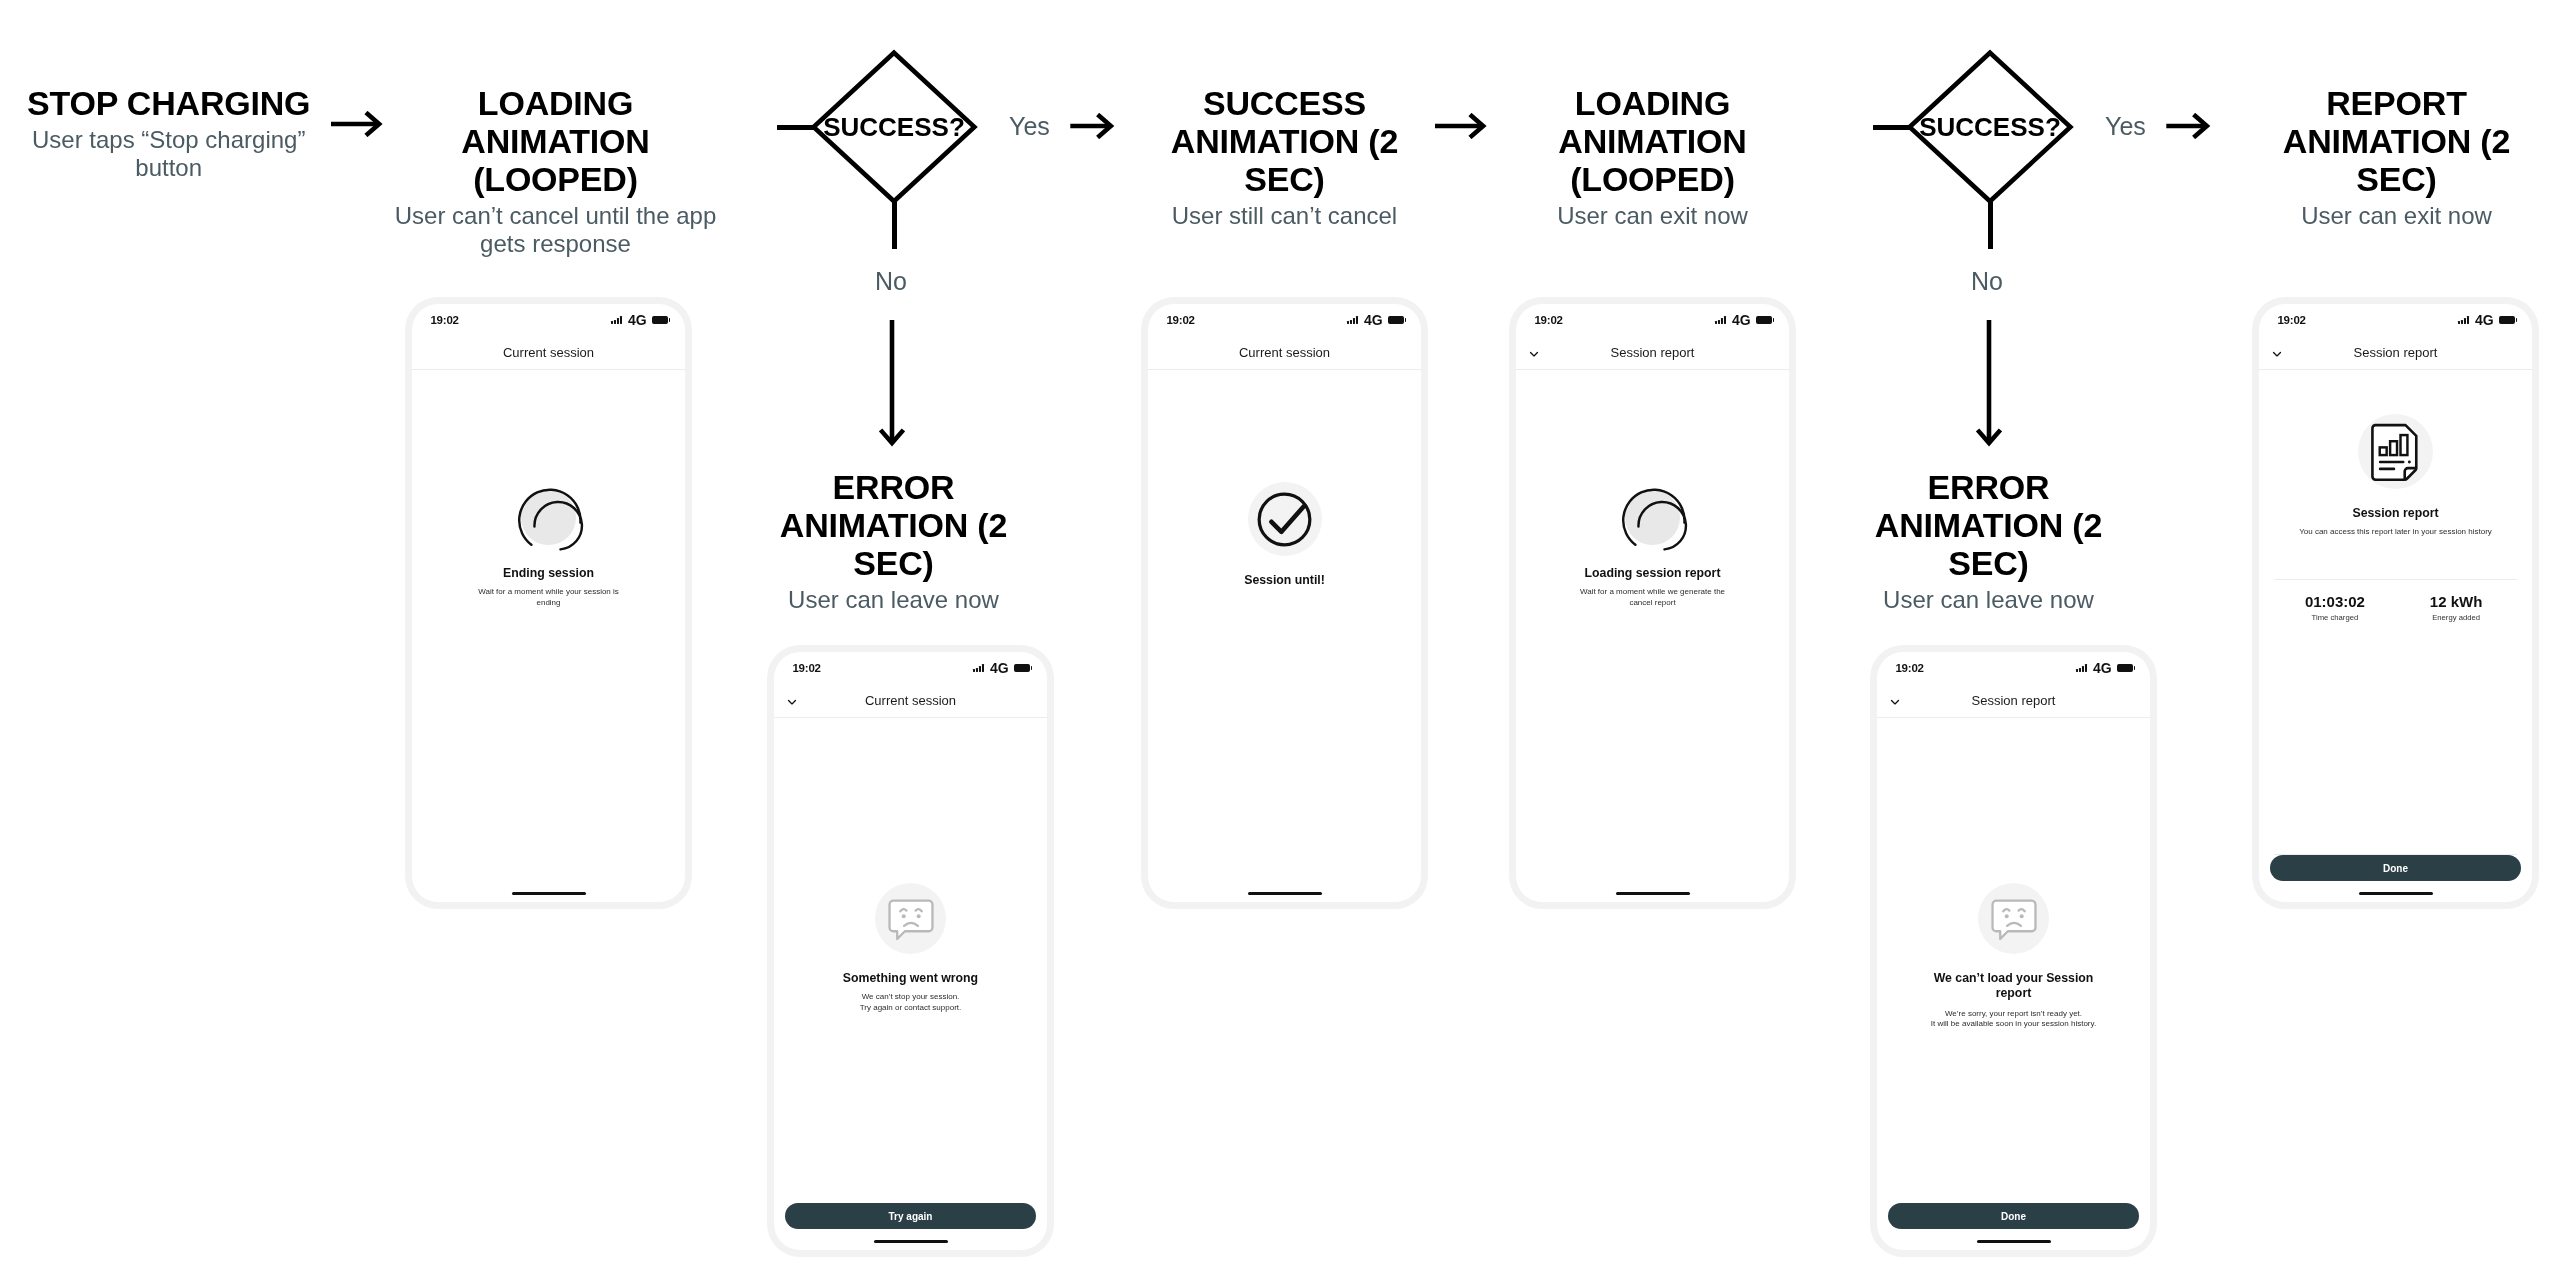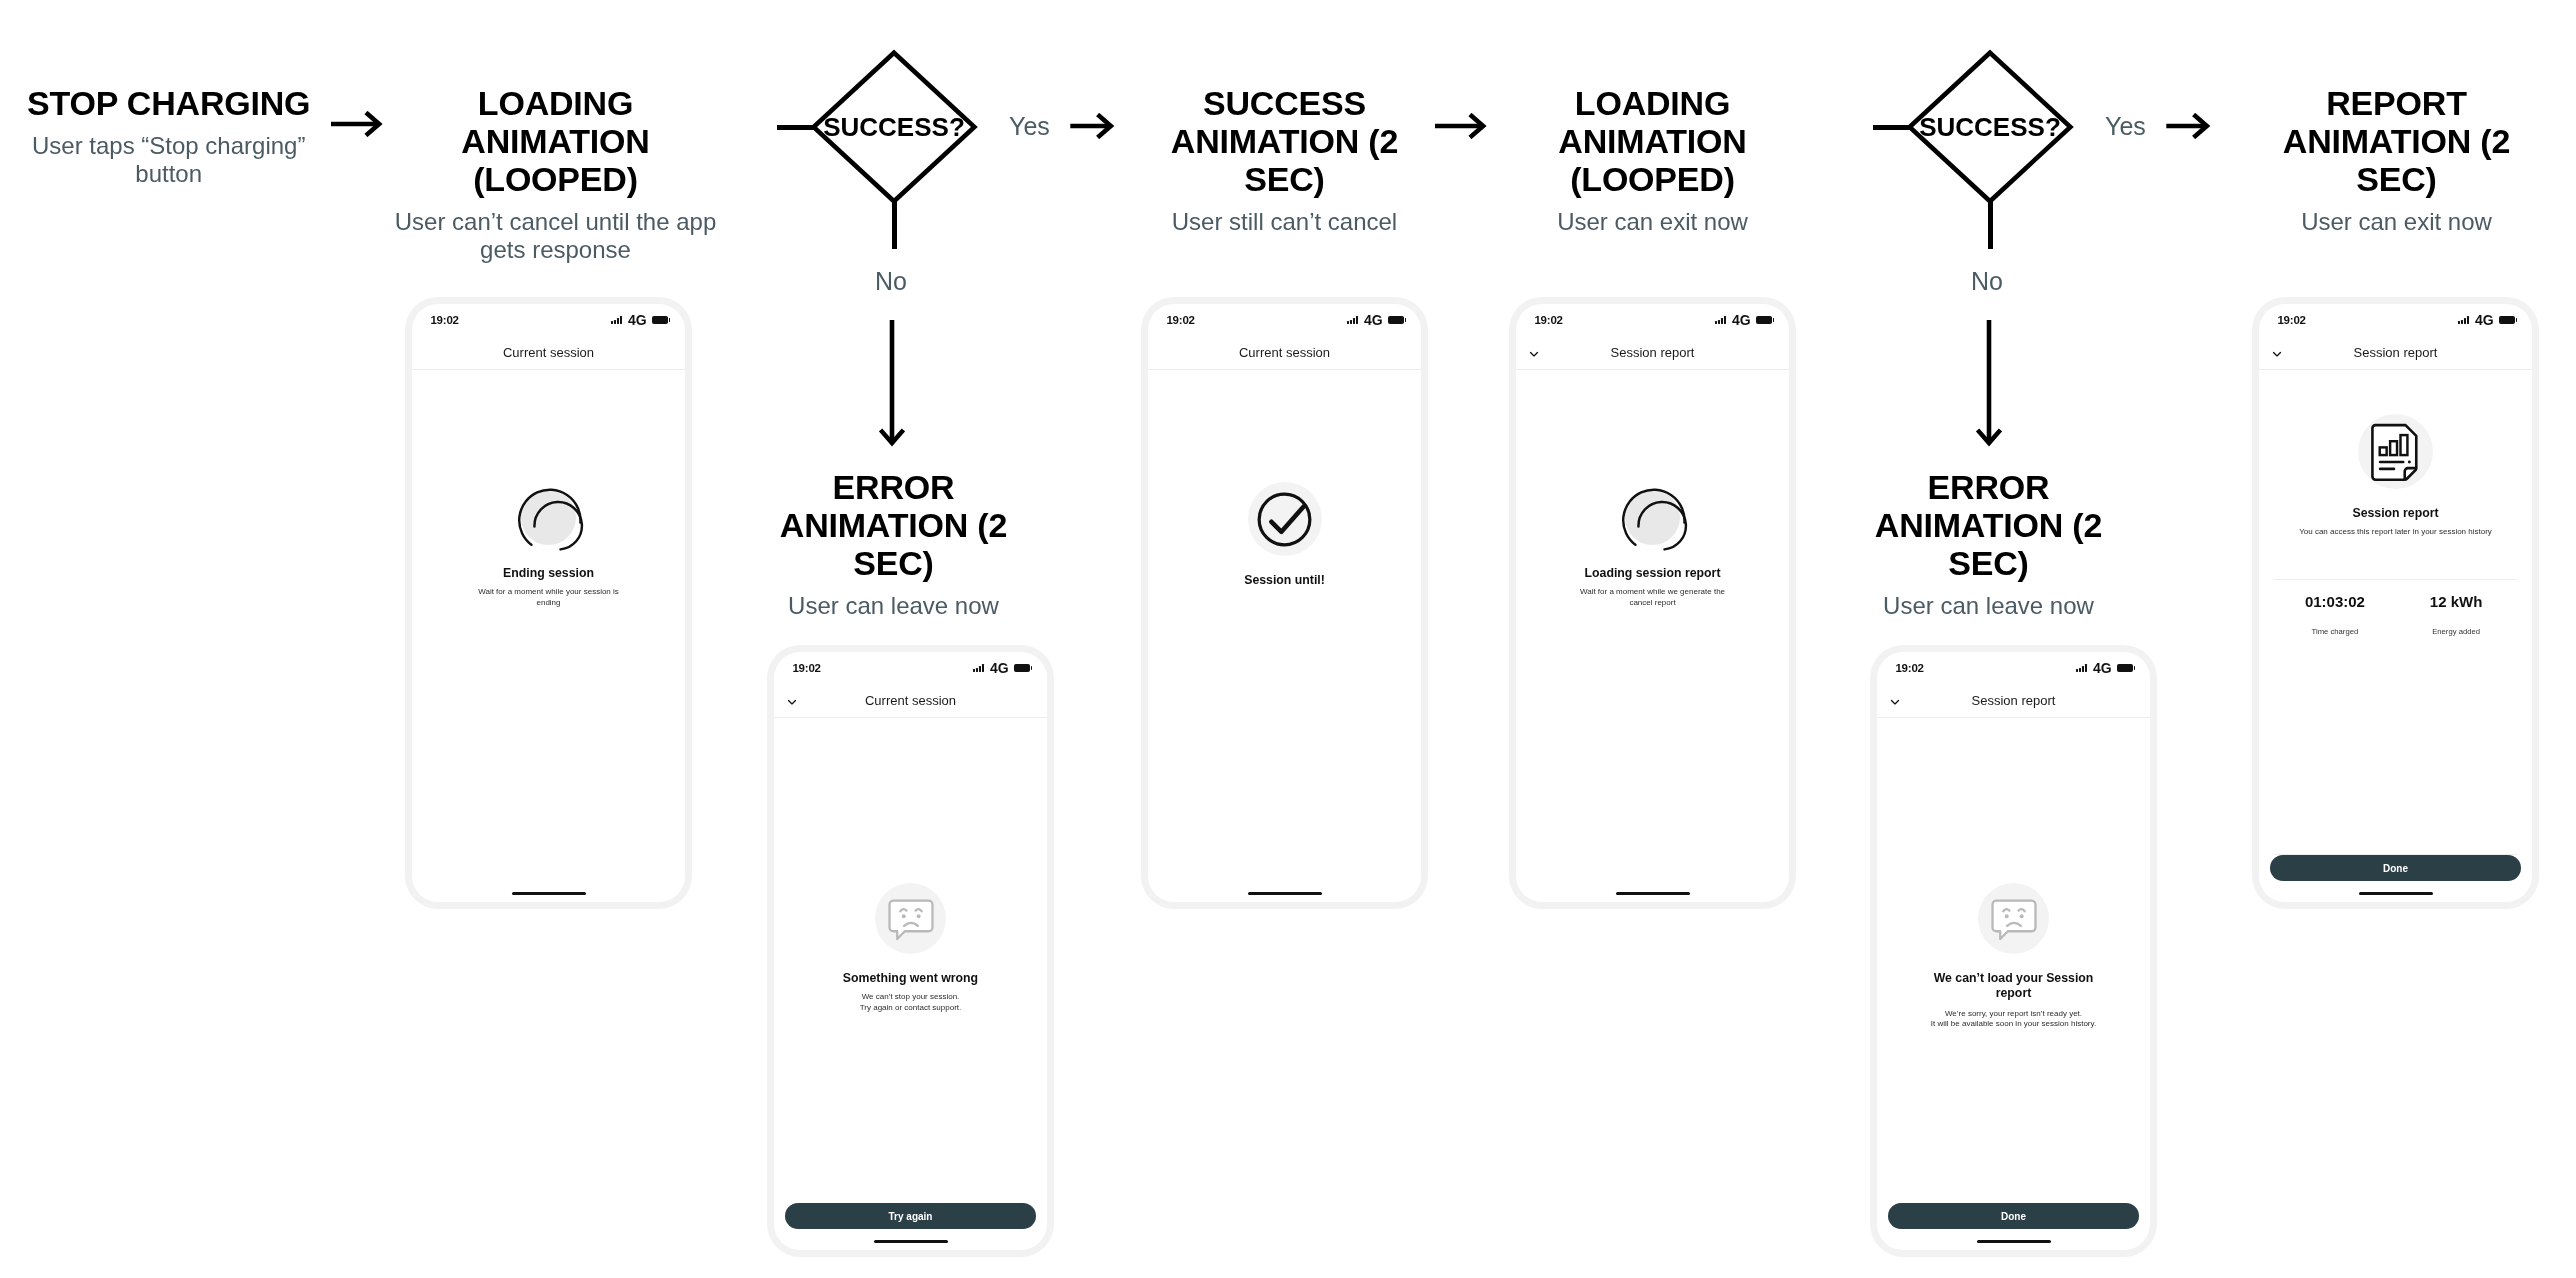--- a/index.html
+++ b/index.html
@@ -15,21 +15,21 @@
   .node { position: absolute; text-align: center; }
   .node-title {
     font-weight: 700;
     font-size: 34px;
     line-height: 38px;
     letter-spacing: -0.2px;
     color: #000000;
     text-transform: uppercase;
   }
   .node-sub {
-    margin-top: 10px;
+    margin-top: 4px;
     font-size: 24px;
     line-height: 28px;
     color: #4b5b63;
     font-weight: 400;
   }
 
   
   .arrow-right { position: absolute; }
   .arrow-right svg { display:block; }
   .hline { position:absolute; background:#000; height:4.6px; }
@@ -123,21 +123,21 @@
     background: #2b3f47;
     display:flex; align-items:center; justify-content:center;
     flex:none;
   }
   .cta span { color:#fff; font-size:10px; font-weight:700; }
 
   .divider { width: 100%; height:0.8px; background:#ececec; }
   .stats-row { display:flex; width:100%; }
   .stat { flex:1; text-align:center; }
   .stat-val { font-size:15px; font-weight:700; color:#111; }
-  .stat-cap { font-size:7.7px; color:#333; margin-top:17px; }
+  .stat-cap { font-size:7.7px; color:#333; margin-top:3px; }
 </style>
 </head>
 <body>
 
 <div class="canvas">
 
   <div class="node" style="left:7.7px; top:84px; width:322px;">
     <div class="node-title">STOP CHARGING</div>
     <div class="node-sub">User taps “Stop charging” button</div>
   </div>

